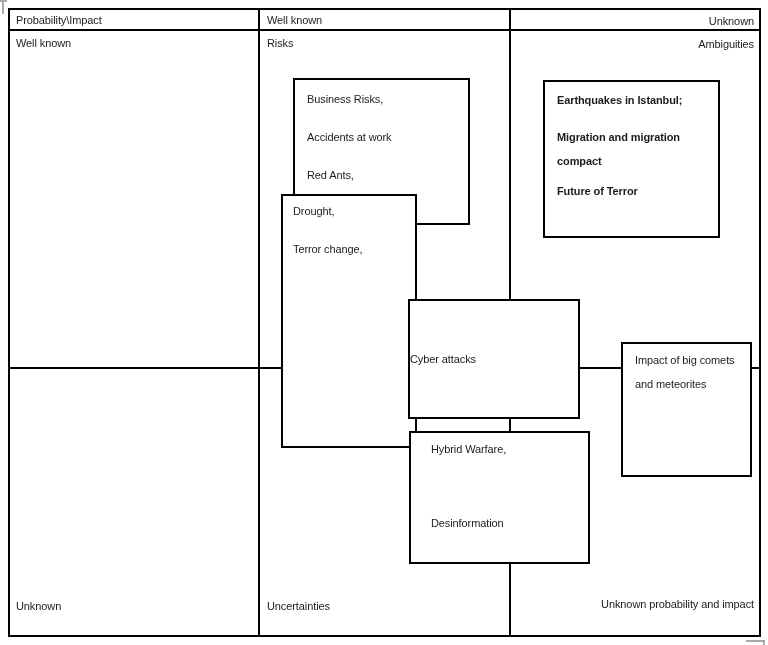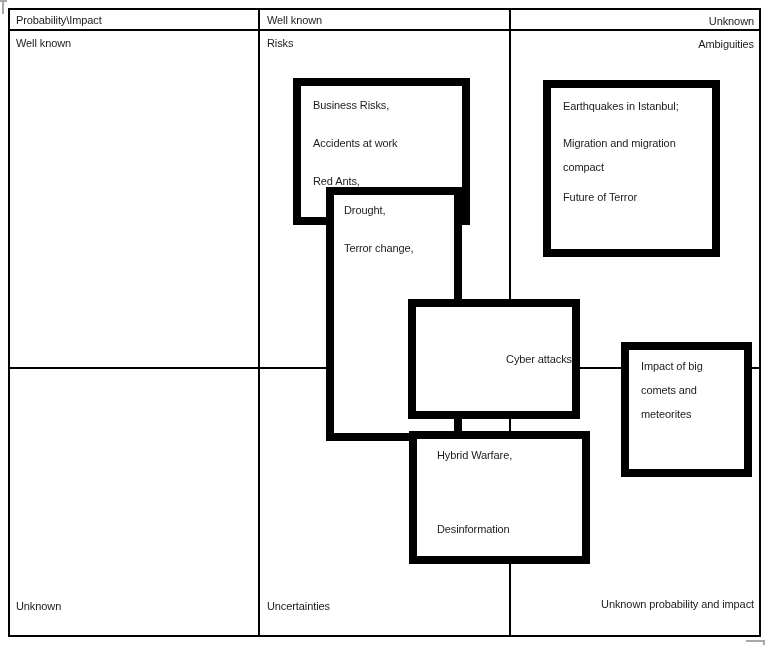--- a/index.html
+++ b/index.html
@@ -10,30 +10,30 @@
   }
   
   .tbl-outline{position:absolute;left:8px;top:8px;width:753px;height:629px;
     border:2px solid #000;box-sizing:border-box;z-index:1;}
   .vline{position:absolute;width:2px;background:#000;z-index:1;}
   .hline{position:absolute;height:2px;background:#000;z-index:1;}
   
   .cell-label{position:absolute;line-height:20px;white-space:nowrap;z-index:1;}
   .cell-right{text-align:right;white-space:normal;line-height:23px;}
   
-  .note-box{position:absolute;background:#ffffff;border:8px solid #000000;
+  .note-box{position:absolute;background:#ffffff;border:2px solid #000000;
     box-sizing:border-box;line-height:24px;}
   .note-box p{margin:0 0 14px 0;}
   .z2{z-index:2}.z3{z-index:3}.z4{z-index:4}
   .box-business{left:293px;top:78px;width:177px;height:147px;padding:7px 8px 0 12px;}
-  .box-ambiguities{left:543px;top:80px;width:177px;height:177px;padding:6px 8px 0 12px;}
-  .box-drought{left:281px;top:187px;width:136px;height:254px;padding:3px 8px 0 10px;margin-left:45px;}
+  .box-ambiguities{left:543px;top:80px;width:177px;height:158px;padding:6px 8px 0 12px;font-weight:bold;}
+  .box-drought{left:281px;top:194px;width:136px;height:254px;padding:3px 8px 0 10px;}
   .box-drought .bottom-block{position:absolute;left:10px;top:215px;width:96px;}
   .box-cyber{left:408px;top:299px;width:172px;height:120px;
-    display:flex;align-items:center;justify-content:flex-end;}
+    display:flex;align-items:center;justify-content:flex-start;}
   .box-comets{left:621px;top:342px;width:131px;height:135px;padding:4px 8px 0 12px;}
   .box-hybrid{left:409px;top:431px;width:181px;height:133px;padding:4px 8px 0 20px;}
   .box-hybrid .p2{margin-top:50px;}
   
   .handle{position:absolute;background:#a8a8a8;z-index:5;}
 </style>
 </head>
 <body>
 
 <div class="stage">

